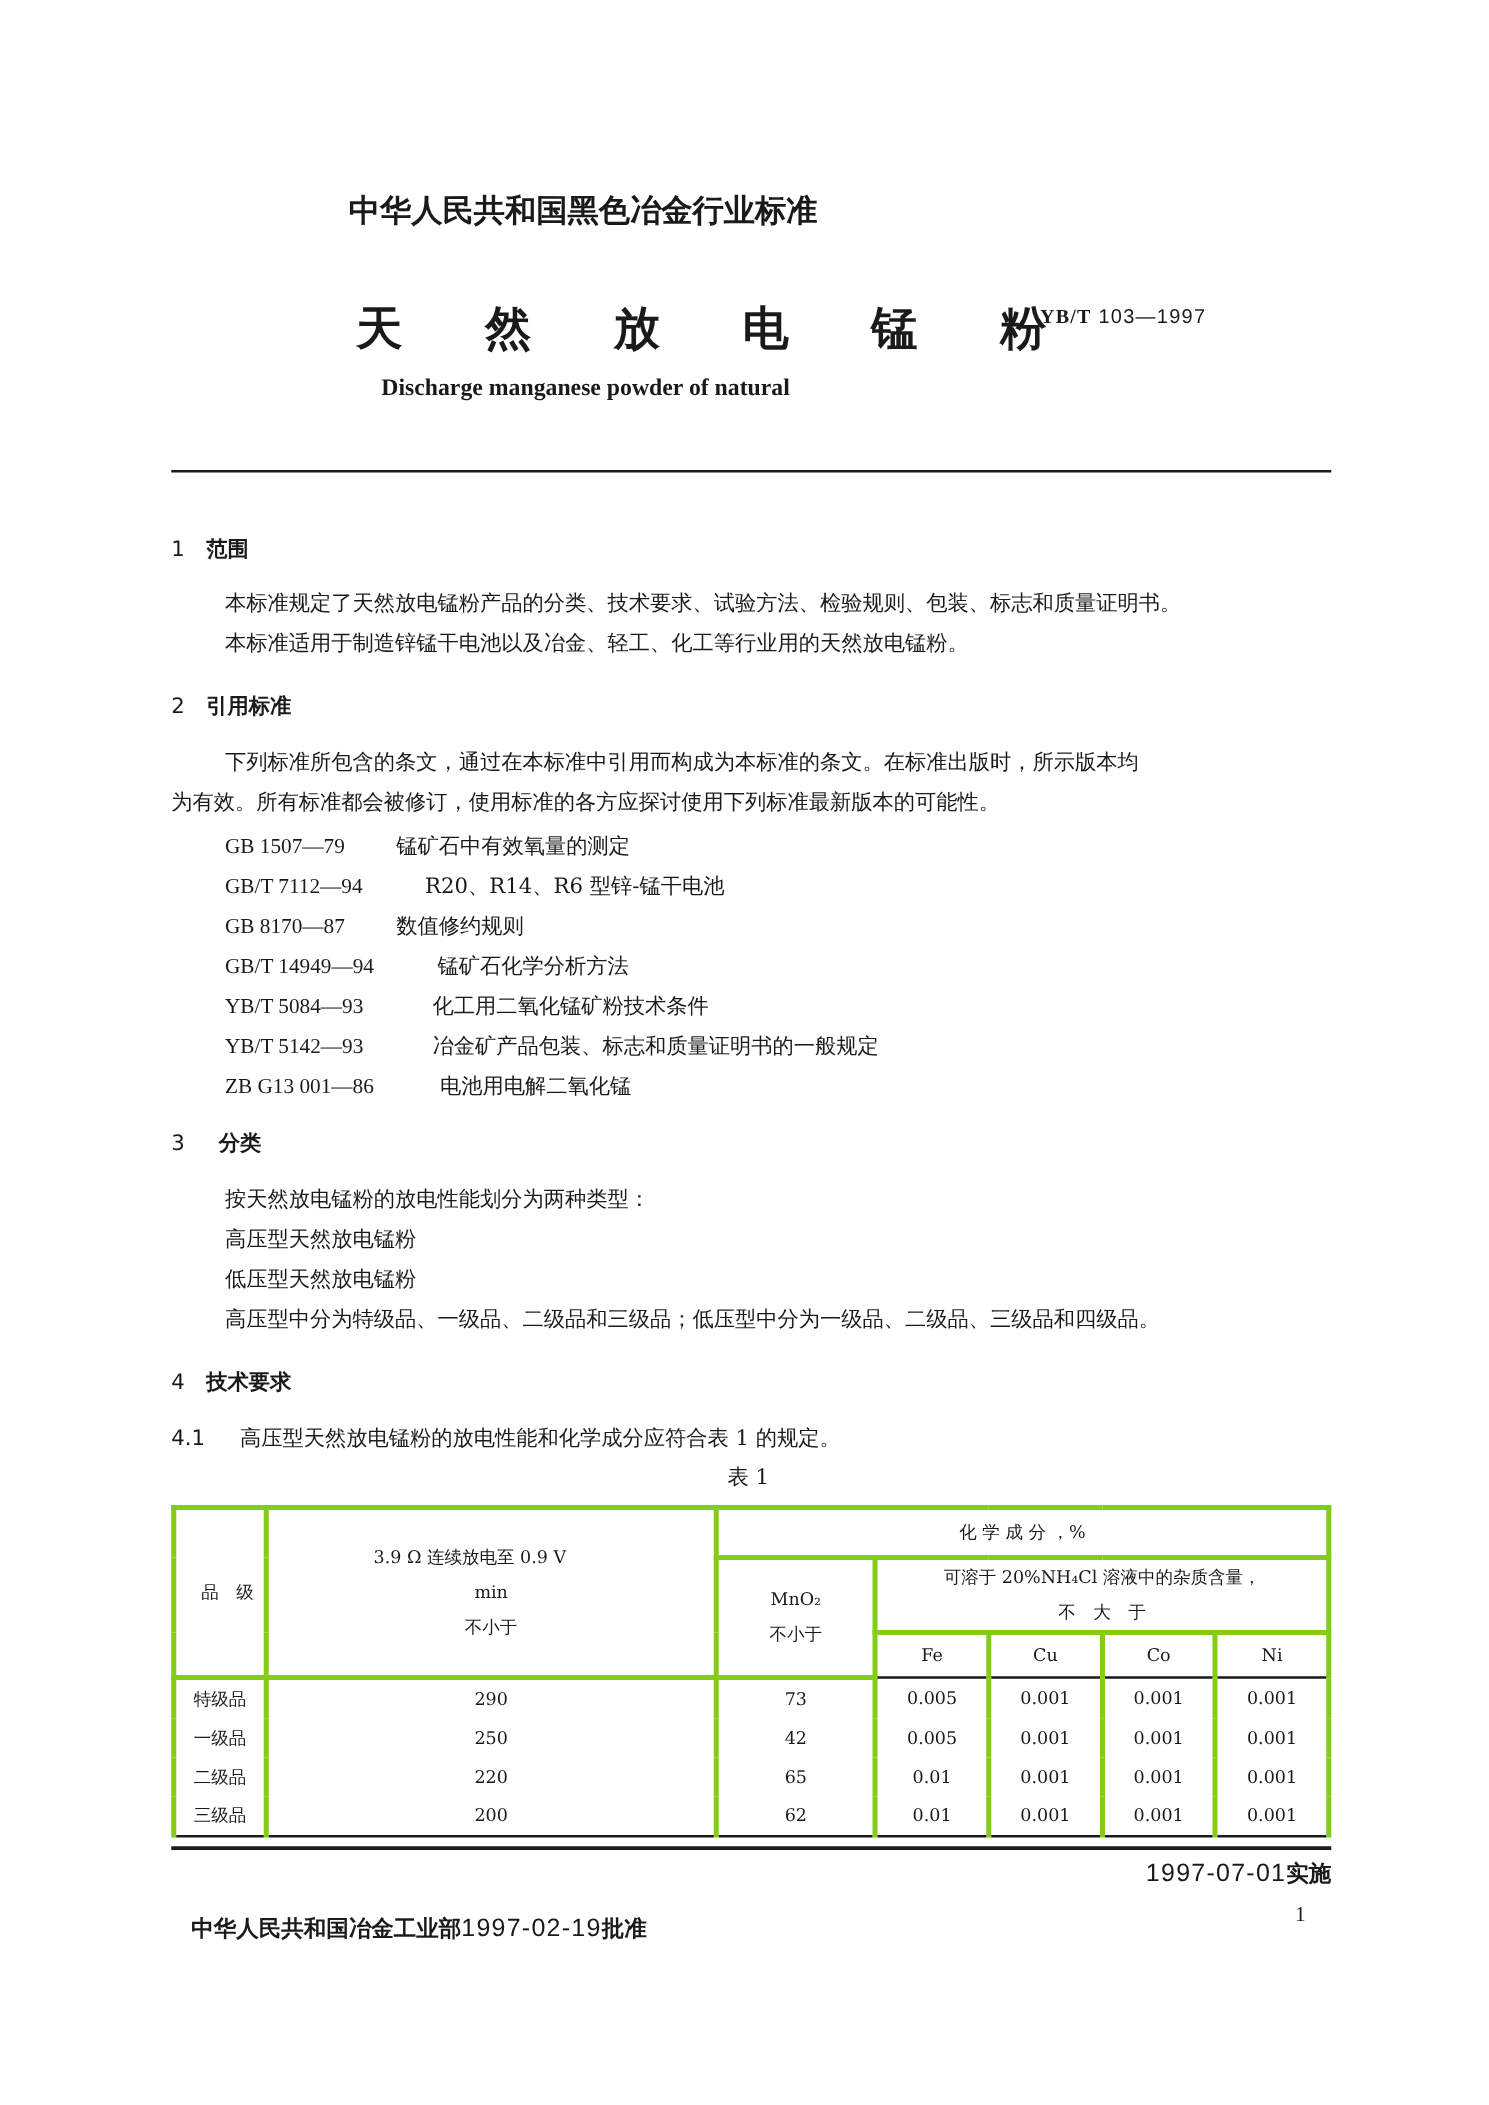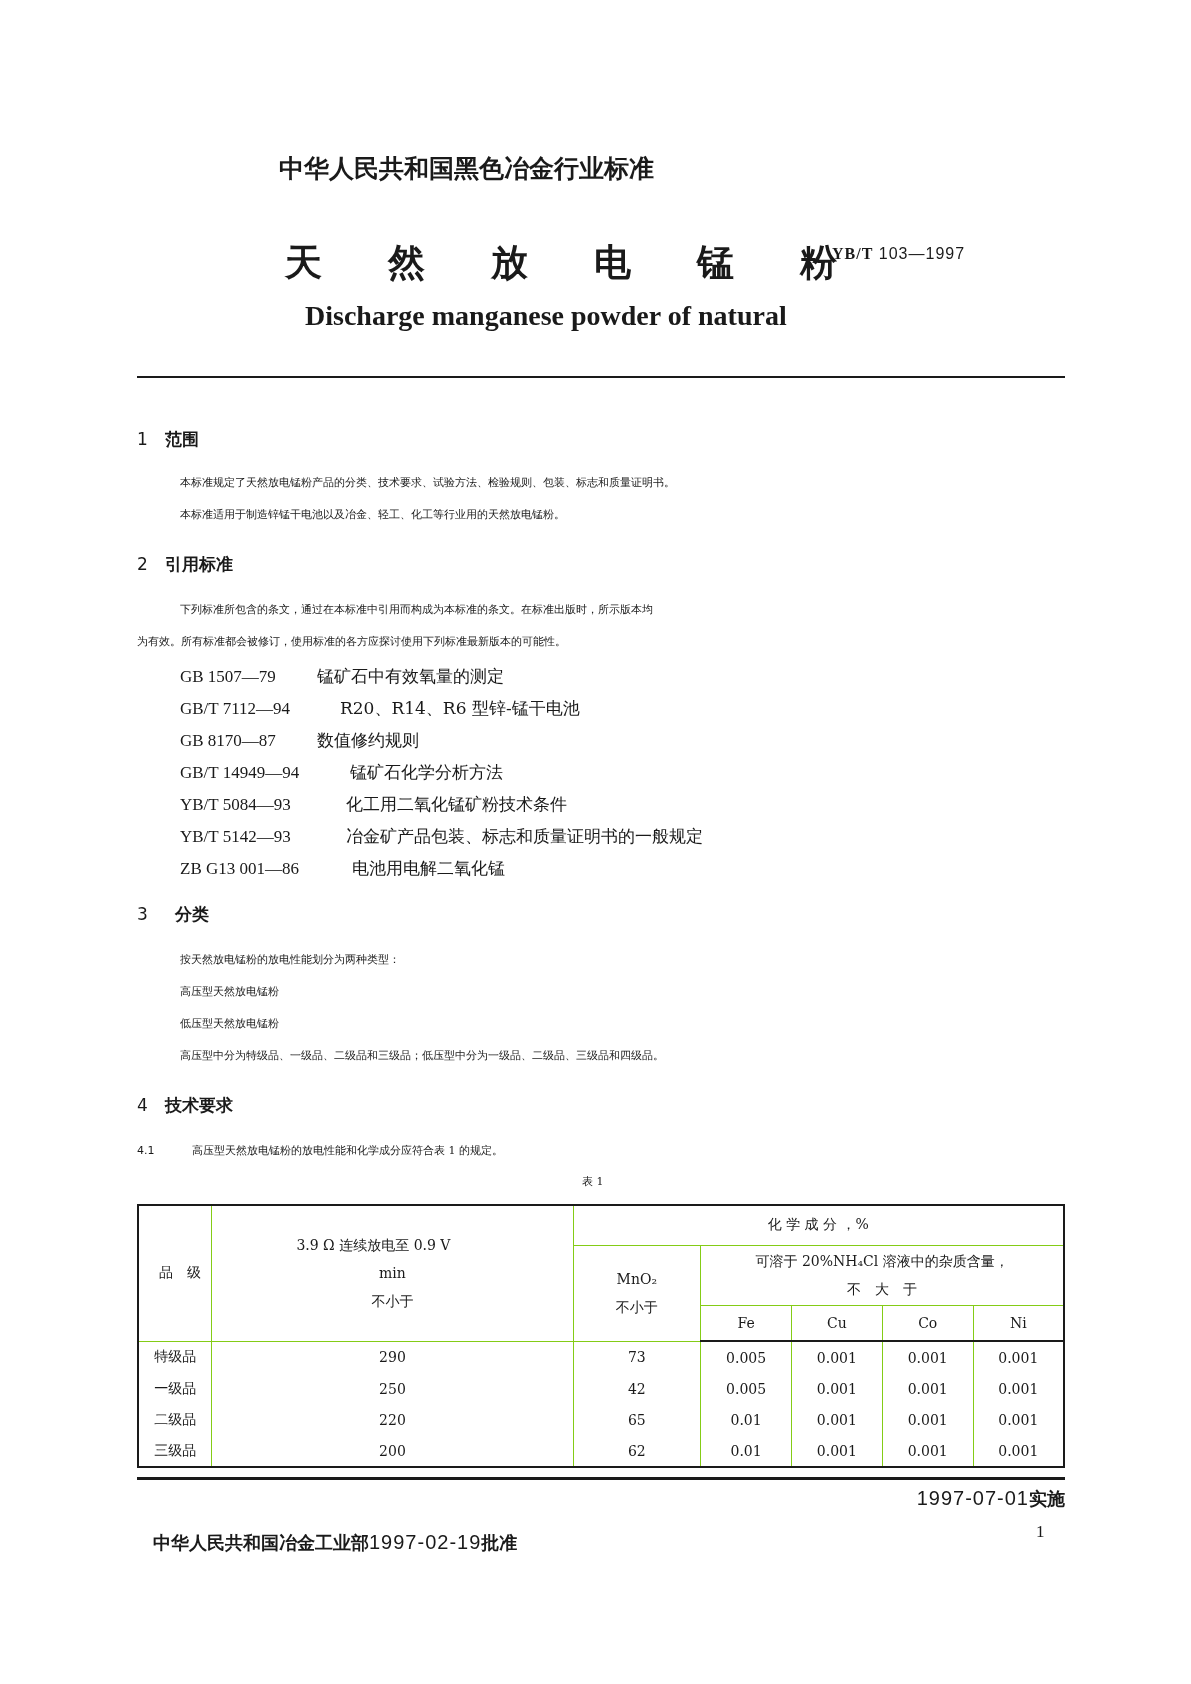--- a/index.html
+++ b/index.html
@@ -4,30 +4,30 @@
 <style>
   html, body { margin:0; padding:0; background:#ffffff; }
   body { width:1191px; height:1684px; position:relative; overflow:hidden;
          font-family:"DejaVu Serif", serif; color:#1a1a1a; }
   .abs { position:absolute; }
   .hdr-org { left:279px; top:152px; font-family:"DejaVu Sans", sans-serif; font-weight:bold; font-size:25px; letter-spacing:0px; }
   .doc-title { left:285px; top:238px; font-family:"DejaVu Sans", sans-serif; font-weight:bold; font-size:37px; }
   .doc-title span { display:inline-block; width:103px; }
   .doc-code { left:832px; top:245px; font-family:"Liberation Sans", sans-serif; font-size:16px; letter-spacing:1px; }
   .doc-code b { font-family:"Liberation Serif", serif; font-weight:bold; }
-  .doc-sub { left:305px; top:300px; font-family:"Liberation Serif", serif; font-weight:bold; font-size:28px; }
+  .doc-sub { left:305px; top:300px; font-family:"Liberation Serif", serif; font-weight:bold; font-size:19px; }
   .rule-top { left:137px; top:376px; width:928px; height:2px; background:#1a1a1a; }
   .h1 { font-family:"DejaVu Sans", sans-serif; font-weight:bold; font-size:17px; }
   .h1 .num { display:inline-block; width:28px; font-weight:normal; }
-  .p { font-size:11px; line-height:32px; white-space:nowrap; }
+  .p { font-size:17px; line-height:32px; white-space:nowrap; }
   .ref { font-size:17px; white-space:nowrap; }
   .ref .code { font-family:"Liberation Serif", serif; display:inline-block; }
   table.t1 { position:absolute; left:137px; top:1204px; width:928px; border-collapse:collapse;
              font-size:14px; font-family:"DejaVu Serif", serif; border:2px solid #1a1a1a; }
-  table.t1 td { border:1px solid #84cc16; text-align:center; padding:0; }
+  table.t1 td { border:4px solid #84cc16; text-align:center; padding:0; }
   table.t1 tbody td { border-top:none; border-bottom:none; height:31px; }
   table.t1 thead tr:last-child td { border-bottom:2px solid #1a1a1a; }
   .rule-foot { left:137px; top:1477px; width:928px; height:3px; background:#1a1a1a; }
   .foot-l { left:153px; top:1487px; font-family:"DejaVu Sans", sans-serif; font-weight:bold; font-size:18px;margin-top:44px; }
   .foot-l .d, .foot-r .d { font-family:"Liberation Sans", sans-serif; font-weight:normal; font-size:20px; letter-spacing:1px; }
   .foot-r { right:126px; top:1487px; font-family:"DejaVu Sans", sans-serif; font-weight:bold; font-size:18px; }
   .pageno { left:1036px; top:1522px; font-family:"Liberation Serif", serif; font-size:17px; }
 </style>
 </head>
 <body>

